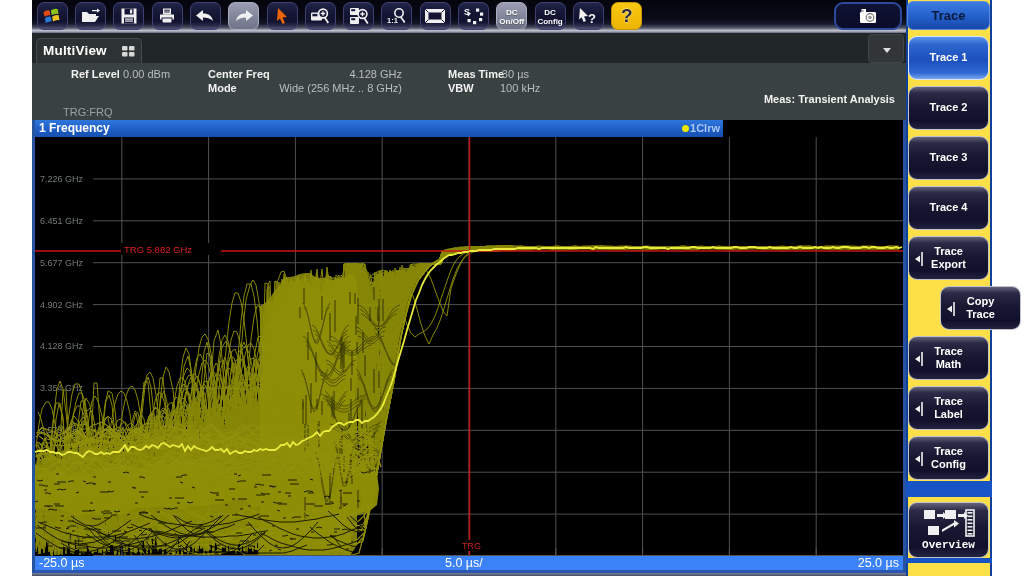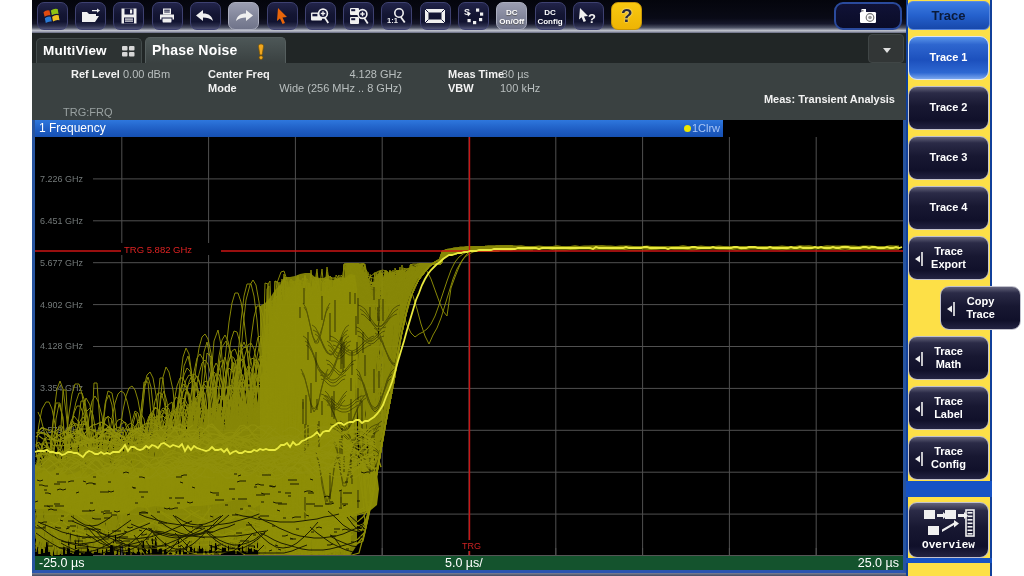--- a/index.html
+++ b/index.html
@@ -42,26 +42,26 @@
 #infobar .val { color:#b9bfbf; }
 #infobar div { position:absolute; font-size:11px; white-space:pre;padding-left:28px; }
 #meas { position:absolute; right:11px; top:30px; color:#f2f2f2; font-weight:bold; font-size:12px; }
 #trgfrq { position:absolute; left:3px; top:43px; color:#99a1a1; font-size:10px; }
 
 
 #win { position:absolute; left:0; top:120px; width:874px; height:453px;
   border-left:3px solid #27549f; border-right:3px solid #27549f; border-bottom:3px solid #2b55b0;
   background:#000; }
 #title { position:absolute; left:0; top:0; width:688px; height:17px;
-  background:linear-gradient(#2e77dd 0%, #1f5ec4 55%, #1650b2 100%); }
+  background:linear-gradient(#2e77dd 0%, #1f5ec4 55%, #1650b2 100%);font-weight:bold; }
 #title .t { position:absolute; left:4px; top:1px; font-size:12px; color:#fff; }
 #title .r { position:absolute; right:3px; top:2px; font-size:11px; color:#a9c6f6; }
 #title .dot { display:inline-block; width:7px; height:7px; border-radius:50%; background:#ede800; margin-right:1px; }
 #graph { position:absolute; left:0; top:17px; width:868px; height:419px; background:#000; }
-#axis { position:absolute; left:0; top:436px; width:868px; height:14px; background:#14532d;
+#axis { position:absolute; left:0; top:436px; width:868px; height:14px; background:#3b82f6;
   color:#fff; font-size:12.5px; }
 #axis .a1 { position:absolute; left:4px; top:0px; }
 #axis .a2 { position:absolute; left:410px; top:0px; }
 #axis .a3 { position:absolute; right:4px; top:0px; }
 #bottomstrip { position:absolute; left:0; top:573px; width:874px; height:3px;
   background:linear-gradient(#7a8096, #454c62); }
 
 
 #sidebar { position:absolute; left:874px; top:0; width:86px; height:576px; background:#fde047; }
 .sbblue { position:absolute; background:#1653c5; }
@@ -214,24 +214,20 @@
       </div>
   </div>
 
   <div id="tabbar">
     <div id="tab1">MultiView<span class="gicon"><svg width="13" height="11" viewBox="0 0 13 11">
       <rect x="0" y="0" width="5.5" height="4.5" rx="1" fill="#d7d7d7"></rect>
       <rect x="7" y="0" width="5.5" height="4.5" rx="1" fill="#d7d7d7"></rect>
       <rect x="0" y="6" width="5.5" height="4.5" rx="1" fill="#d7d7d7"></rect>
       <rect x="7" y="6" width="5.5" height="4.5" rx="1" fill="#d7d7d7"></rect>
     </svg></span></div>
-    <div id="tab2">Phase Noise<span style="position:absolute;right:20px;top:5px;line-height:0;"><svg width="8" height="17" viewBox="0 0 8 17">
-            <path d="M4 1 C5.8 1 6.6 2 6.5 3.4 L5.4 10.5 C5.3 11.5 4.7 12 4 12 C3.3 12 2.7 11.5 2.6 10.5 L1.5 3.4 C1.4 2 2.2 1 4 1 Z" fill="#f2a71e" stroke="#7a5500" stroke-width="0.7"></path>
-            <circle cx="4" cy="14.6" r="1.9" fill="#f2a71e" stroke="#7a5500" stroke-width="0.7"></circle>
-          </svg></span></div>
     <div id="dropbtn"></div>
   </div>
 
   <div id="infobar">
     <div style="left:11px; top:5px;"><span class="lbl">Ref Level</span> <span class="val">0.00 dBm</span></div>
     <div style="left:148px; top:5px;"><span class="lbl">Center Freq</span></div>
     <div style="left:270px; top:5px; width:100px; text-align:right;"><span class="val">4.128 GHz</span></div>
     <div style="left:148px; top:19px;"><span class="lbl">Mode</span></div>
     <div style="left:195px; top:19px; width:175px; text-align:right;"><span class="val">Wide (256 MHz .. 8 GHz)</span></div>
     <div style="left:388px; top:5px;"><span class="lbl">Meas Time</span></div>

